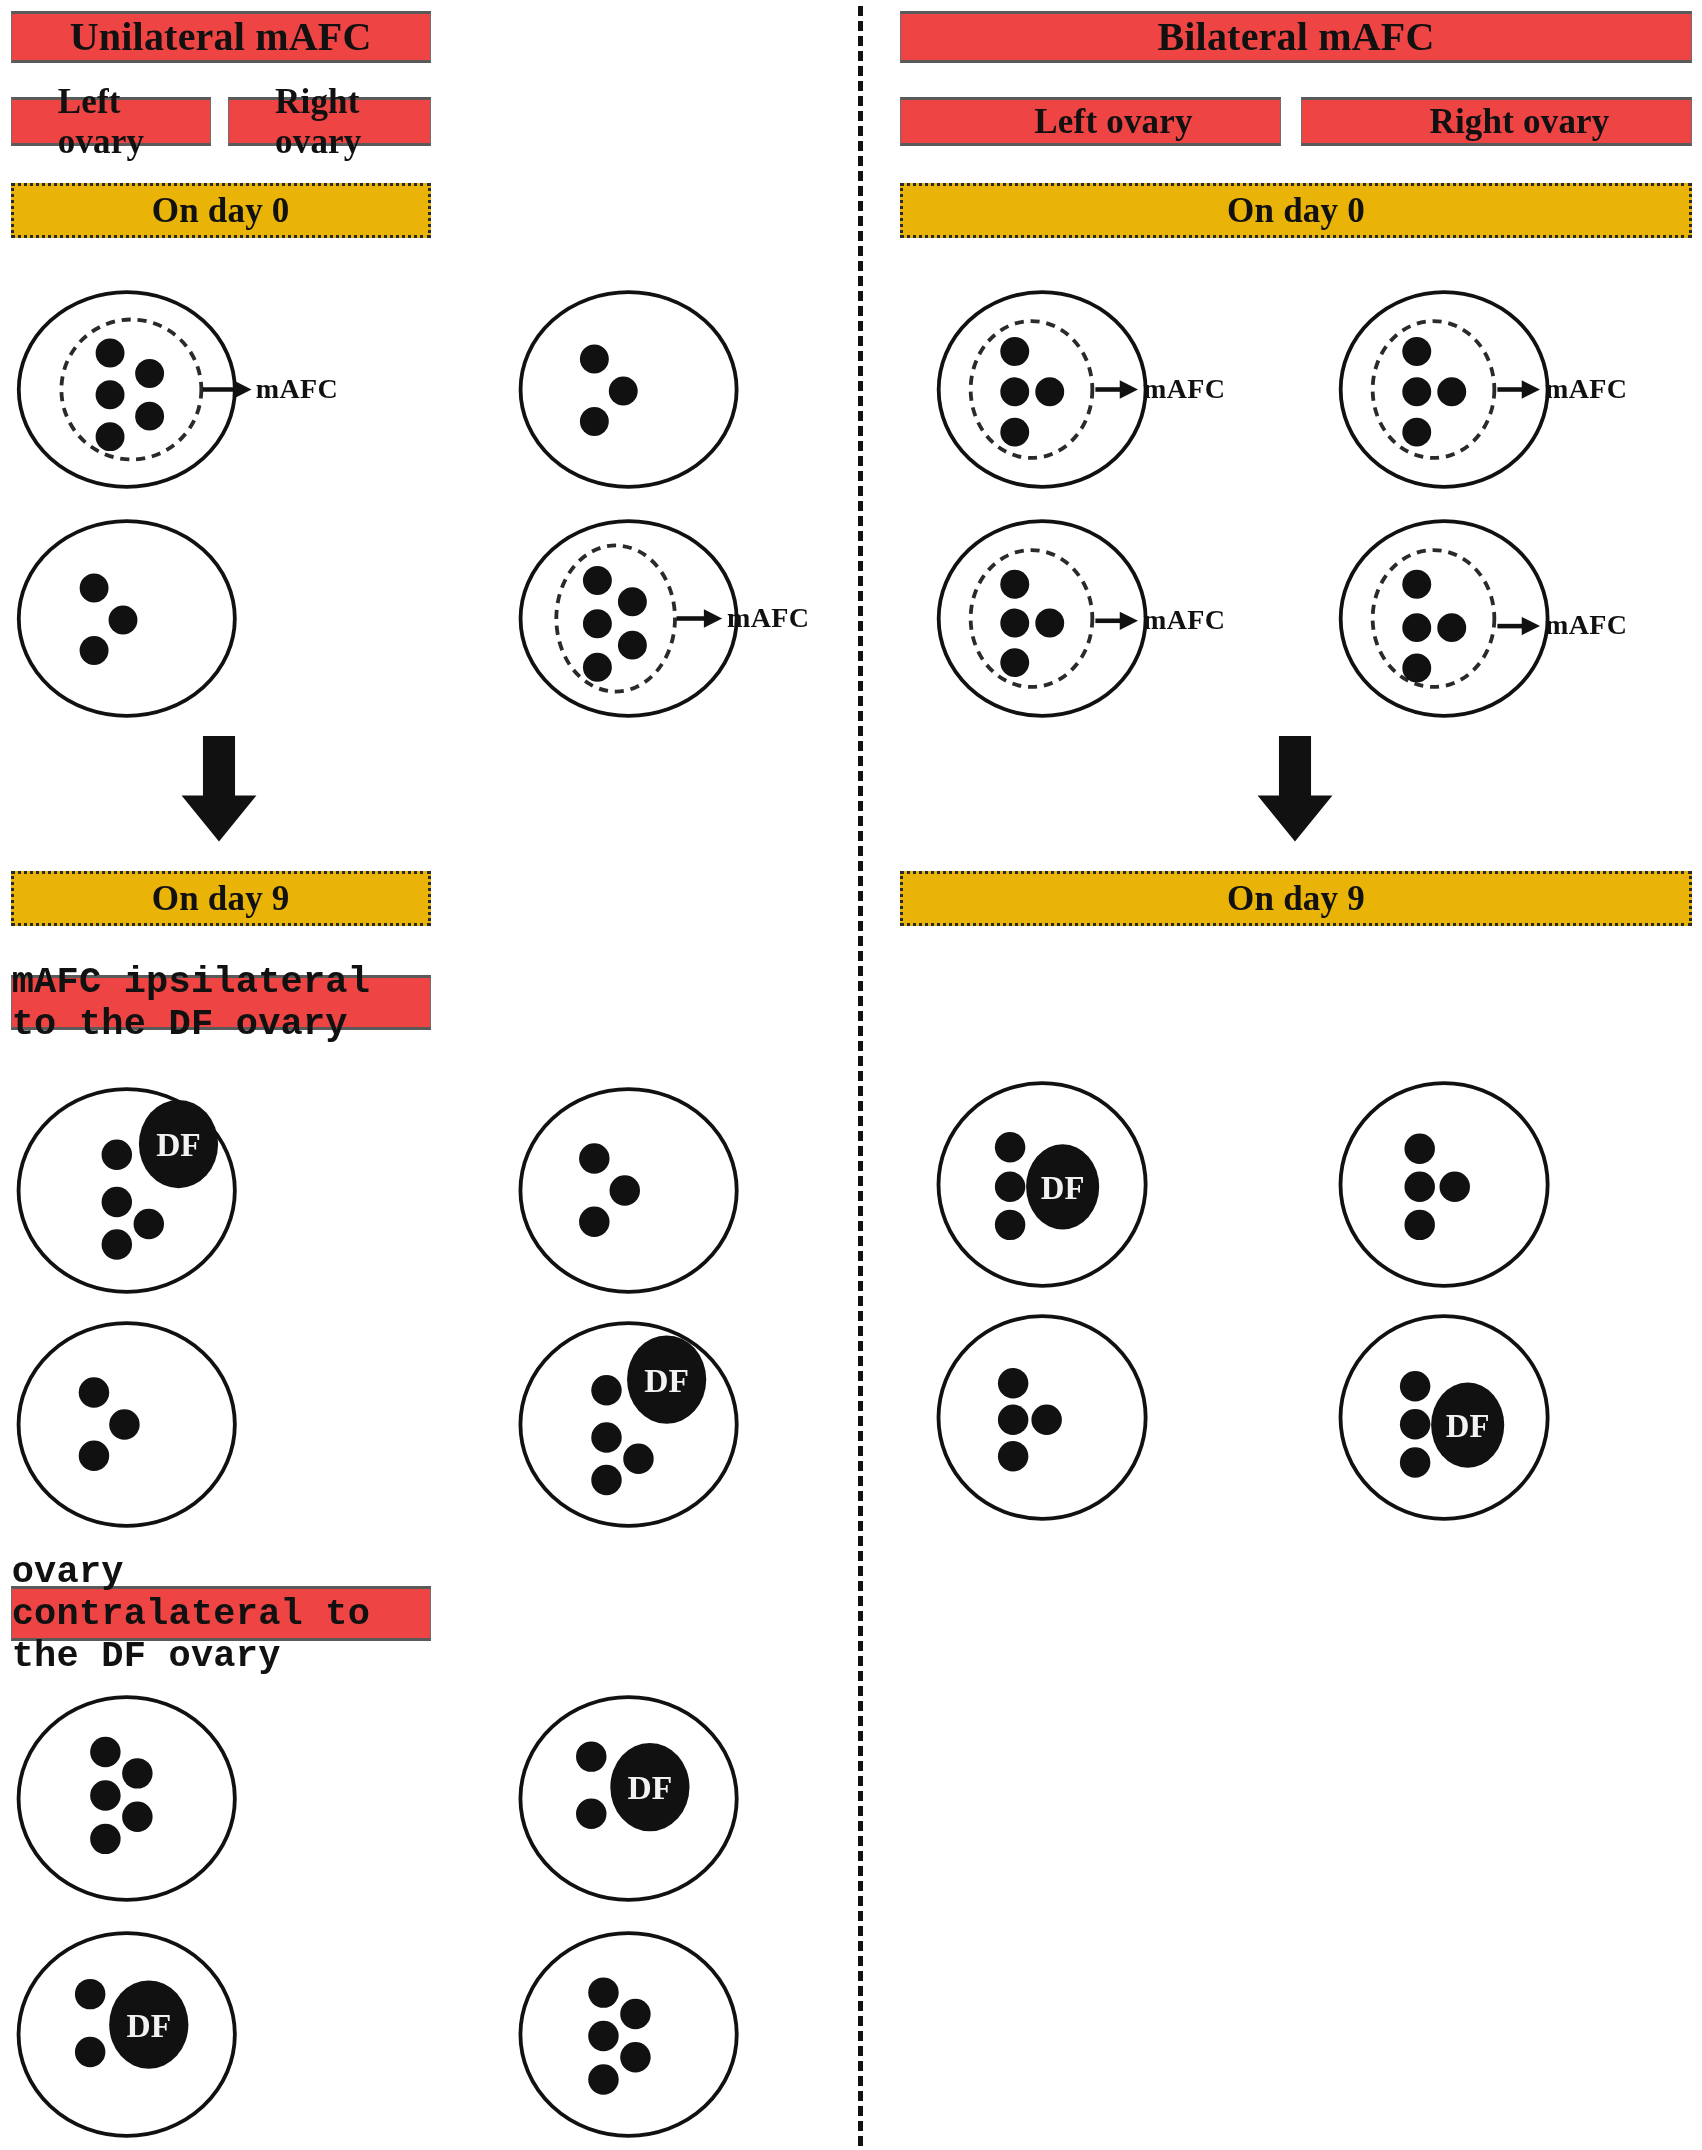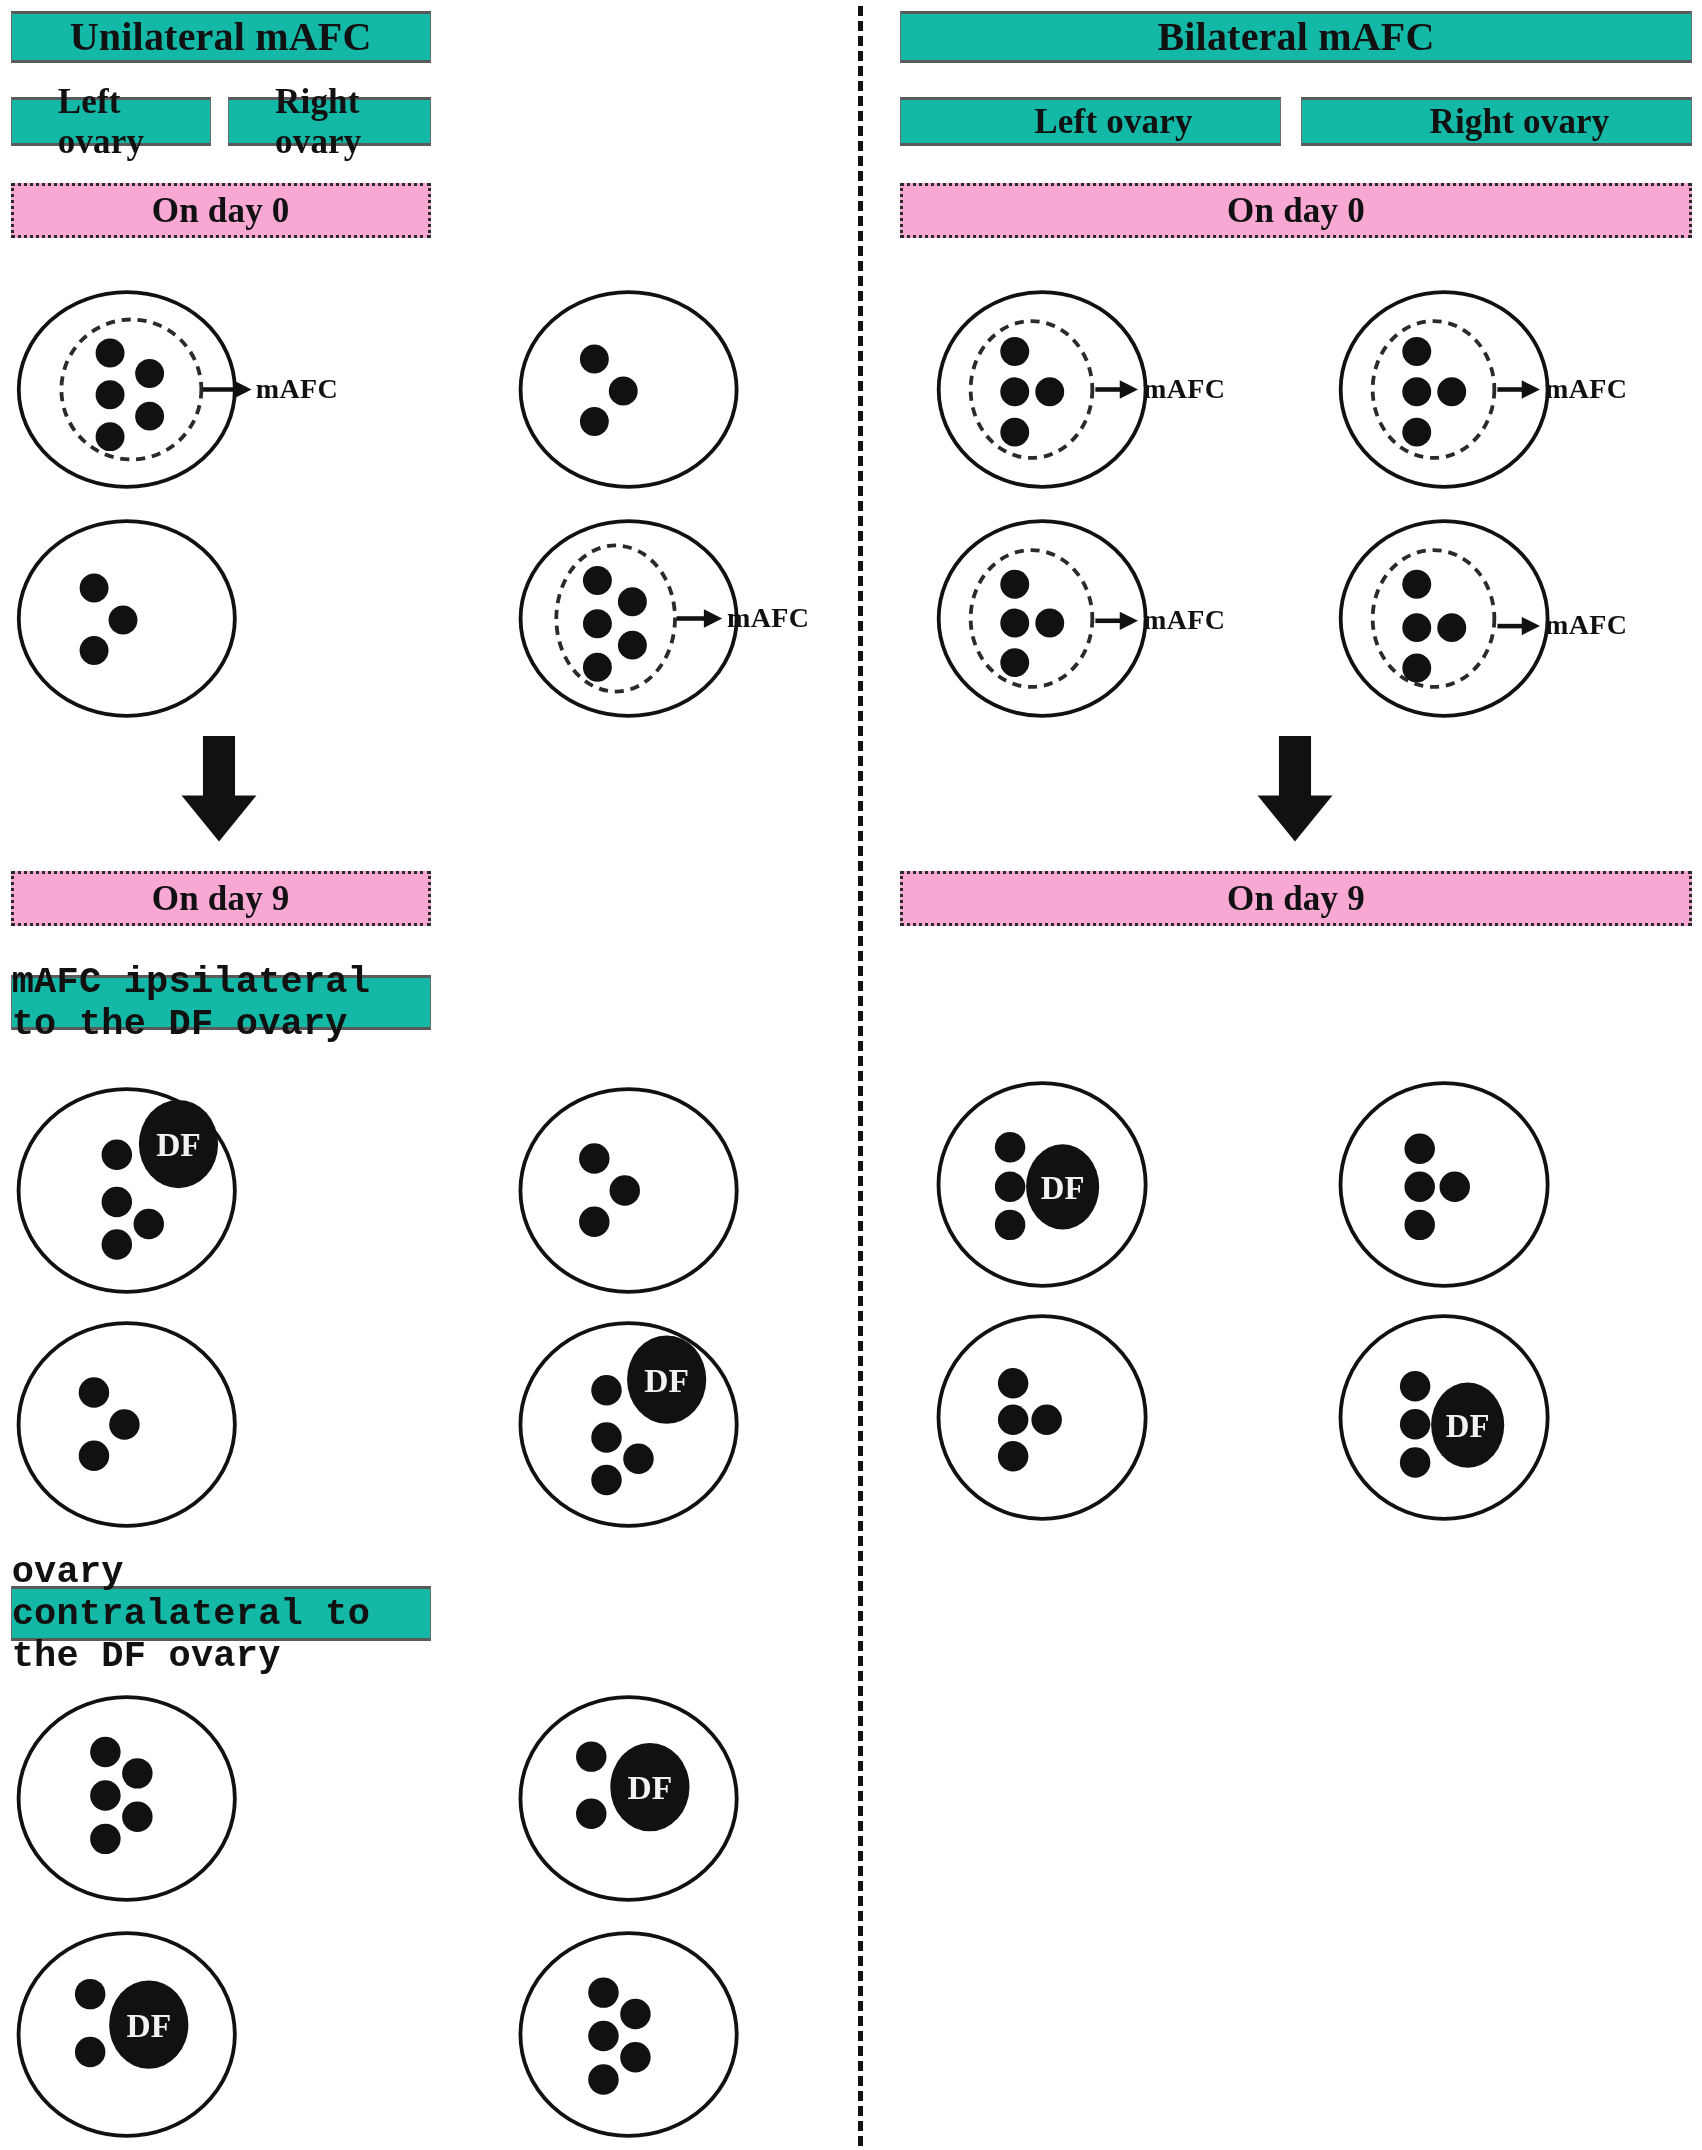--- a/index.html
+++ b/index.html
@@ -14,30 +14,30 @@
   #panel-right{left:859px;width:844px;}
 
   .divider{
     position:absolute;left:858px;top:6.1px;width:0;height:2140px;
     border-left:5.3px dashed #111111;
   }
 
   
   .box{
     position:absolute;box-sizing:border-box;
-    background:#14b8a6;
+    background:#ef4444;
     border:1.5px solid #6e6e6e;
     border-top:3.8px solid #5a5a5a;
     border-bottom:3.8px solid #5a5a5a;
     display:flex;align-items:center;justify-content:center;
     font-weight:bold;
     letter-spacing:0.2px;
   }
   .box.dotted{
-    background:#f9a8d4;
+    background:#eab308;
     border:3px dotted #2a2a2a;
   }
   .title-box{font-size:40px;}
   .ovary-box{font-size:35px;padding-left:46px;}
   .day-box{font-size:35px;}
   .sect-box{font-size:37px;font-family:Liberation Mono, monospace;}
 
   
   .ovary{position:absolute;}
 

